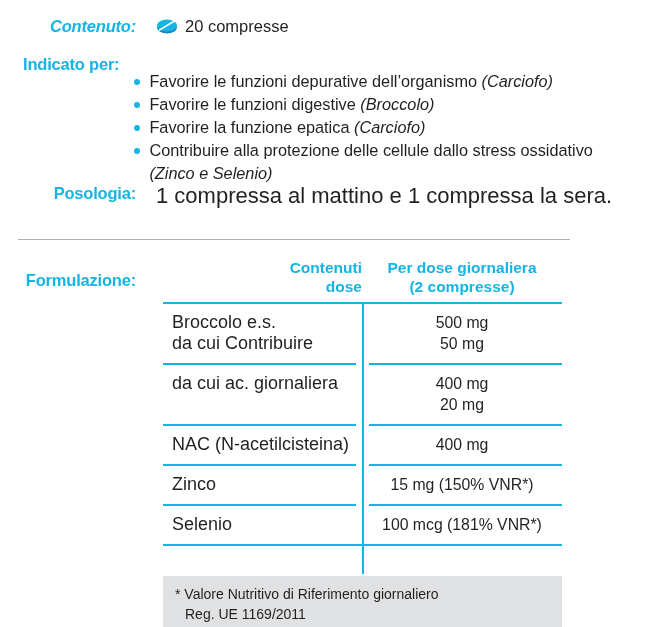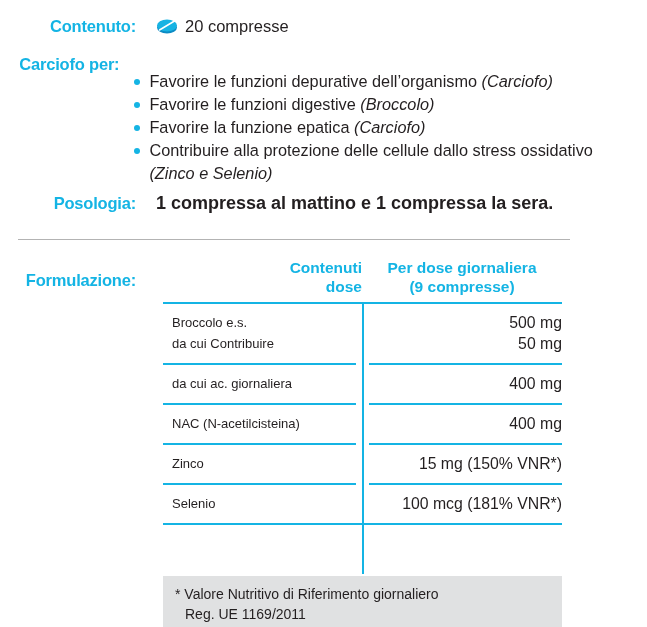--- a/index.html
+++ b/index.html
@@ -38,20 +38,21 @@
 
   
   .contenuto-row {
     position: absolute;
     left: 18px;
     top: 17px;
     width: 600px;
   }
   .contenuto-row .label {
     width: 118px;
+    font-style: italic;
   }
   .contenuto-value {
     margin-left: 20px;
     display: flex;
     align-items: center;
     font-size: 16.5px;
     color: #231f20;
     line-height: 1;
   }
   .pill-icon {
@@ -97,32 +98,31 @@
     background: #14B4E4;
   }
   .bullets em {
     font-style: italic;
   }
 
   
   .posologia-row {
     position: absolute;
     left: 18px;
-    top: 194px;
+    top: 184px;
     width: 600px;
   }
   .posologia-row .label {
     width: 118px;
   }
   .posologia-value {
     margin-left: 20px;
-    font-size: 18px;
+    font-size: 22px;
     color: #231f20;
     line-height: 1.1;
-    font-weight: bold;
   }
 
   
   .hr-grey {
     position: absolute;
     left: 18px;
     top: 239px;
     width: 552px;
     height: 1px;
     background: #b3b3b3;
@@ -173,33 +173,33 @@
   }
 
   .trow {
     display: flex;
     position: relative;
   }
   .td-left {
     width: 199px;
     box-sizing: border-box;
     padding: 8px 9px 9px 9px;
-    font-size: 13px;
+    font-size: 18px;
     line-height: 21px;
     color: #231f20;
     text-align: left;
   }
   .td-right {
     width: 200px;
     box-sizing: border-box;
     padding: 8px 0 9px 0;
     font-size: 15.8px;
     line-height: 21px;
     color: #231f20;
-    text-align: right;
+    text-align: center;
   }
   .td-line { display: block; }
 
   
   .rule {
     display: flex;
     height: 2px;
   }
   .rule .seg-left {
     width: 193px;
@@ -257,21 +257,21 @@
           <ellipse cx="22" cy="21" rx="20" ry="12" fill="#0C8BC4"></ellipse>
           <ellipse cx="22" cy="17" rx="20" ry="12" fill="#17B3E3"></ellipse>
           <path d="M7 26 L37 8" stroke="#ffffff" stroke-width="3" fill="none" stroke-linecap="round"></path>
         </svg>
       </span>
       <span>20 compresse</span>
     </div>
   </div>
 
   <div class="row indicato-row">
-    <div class="label">Carciofo per:</div>
+    <div class="label">Indicato per:</div>
     <ul class="bullets">
       <li>
         <span>Favorire le funzioni depurative dell’organismo </span><em>(Carciofo)</em>
       </li>
       <li>
         <span>Favorire le funzioni digestive </span><em>(Broccolo)</em>
       </li>
       <li>
         <span>Favorire la funzione epatica </span><em>(Carciofo)</em>
       </li>
@@ -292,21 +292,21 @@
 
   <div class="table">
 
     <div class="thead">
       <div class="th-left">
         <span class="td-line">Contenuti</span>
         <span class="td-line">dose</span>
       </div>
       <div class="th-right">
         <span class="td-line">Per dose giornaliera</span>
-        <span class="td-line">(9 compresse)</span>
+        <span class="td-line">(2 compresse)</span>
       </div>
     </div>
 
     <div class="tbody">
 
       <div class="vdivider" style="height:272px;"></div>
 
       <div class="rule full">
         <span class="seg-left"></span>
           <span class="seg-gap"></span>
@@ -329,20 +329,21 @@
           <span class="seg-gap"></span>
           <span class="seg-right"></span>
       </div>
 
       <div class="trow">
         <div class="td-left">
           <span class="td-line">da cui ac. giornaliera</span>
         </div>
         <div class="td-right">
           <span class="td-line">400 mg</span>
+          <span class="td-line">20 mg</span>
         </div>
       </div>
 
       <div class="rule">
         <span class="seg-left"></span>
           <span class="seg-gap"></span>
           <span class="seg-right"></span>
       </div>
 
       <div class="trow">

